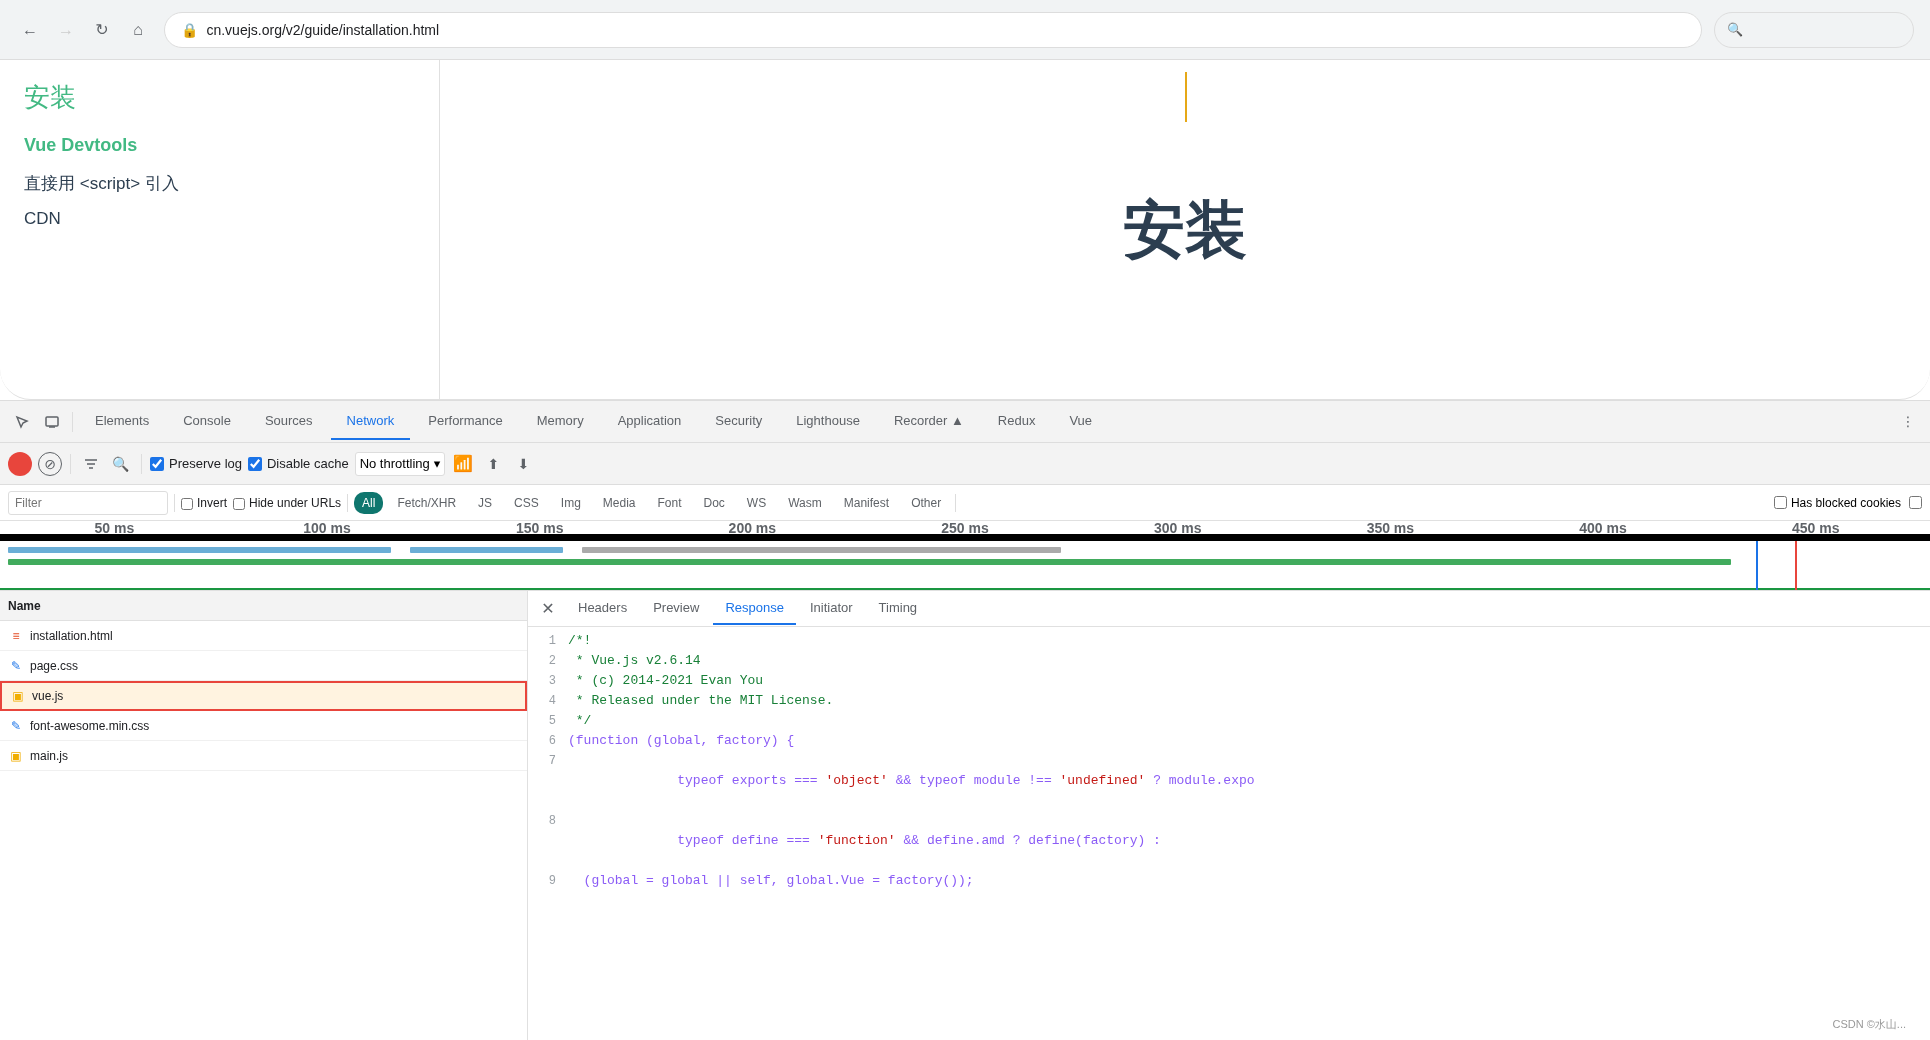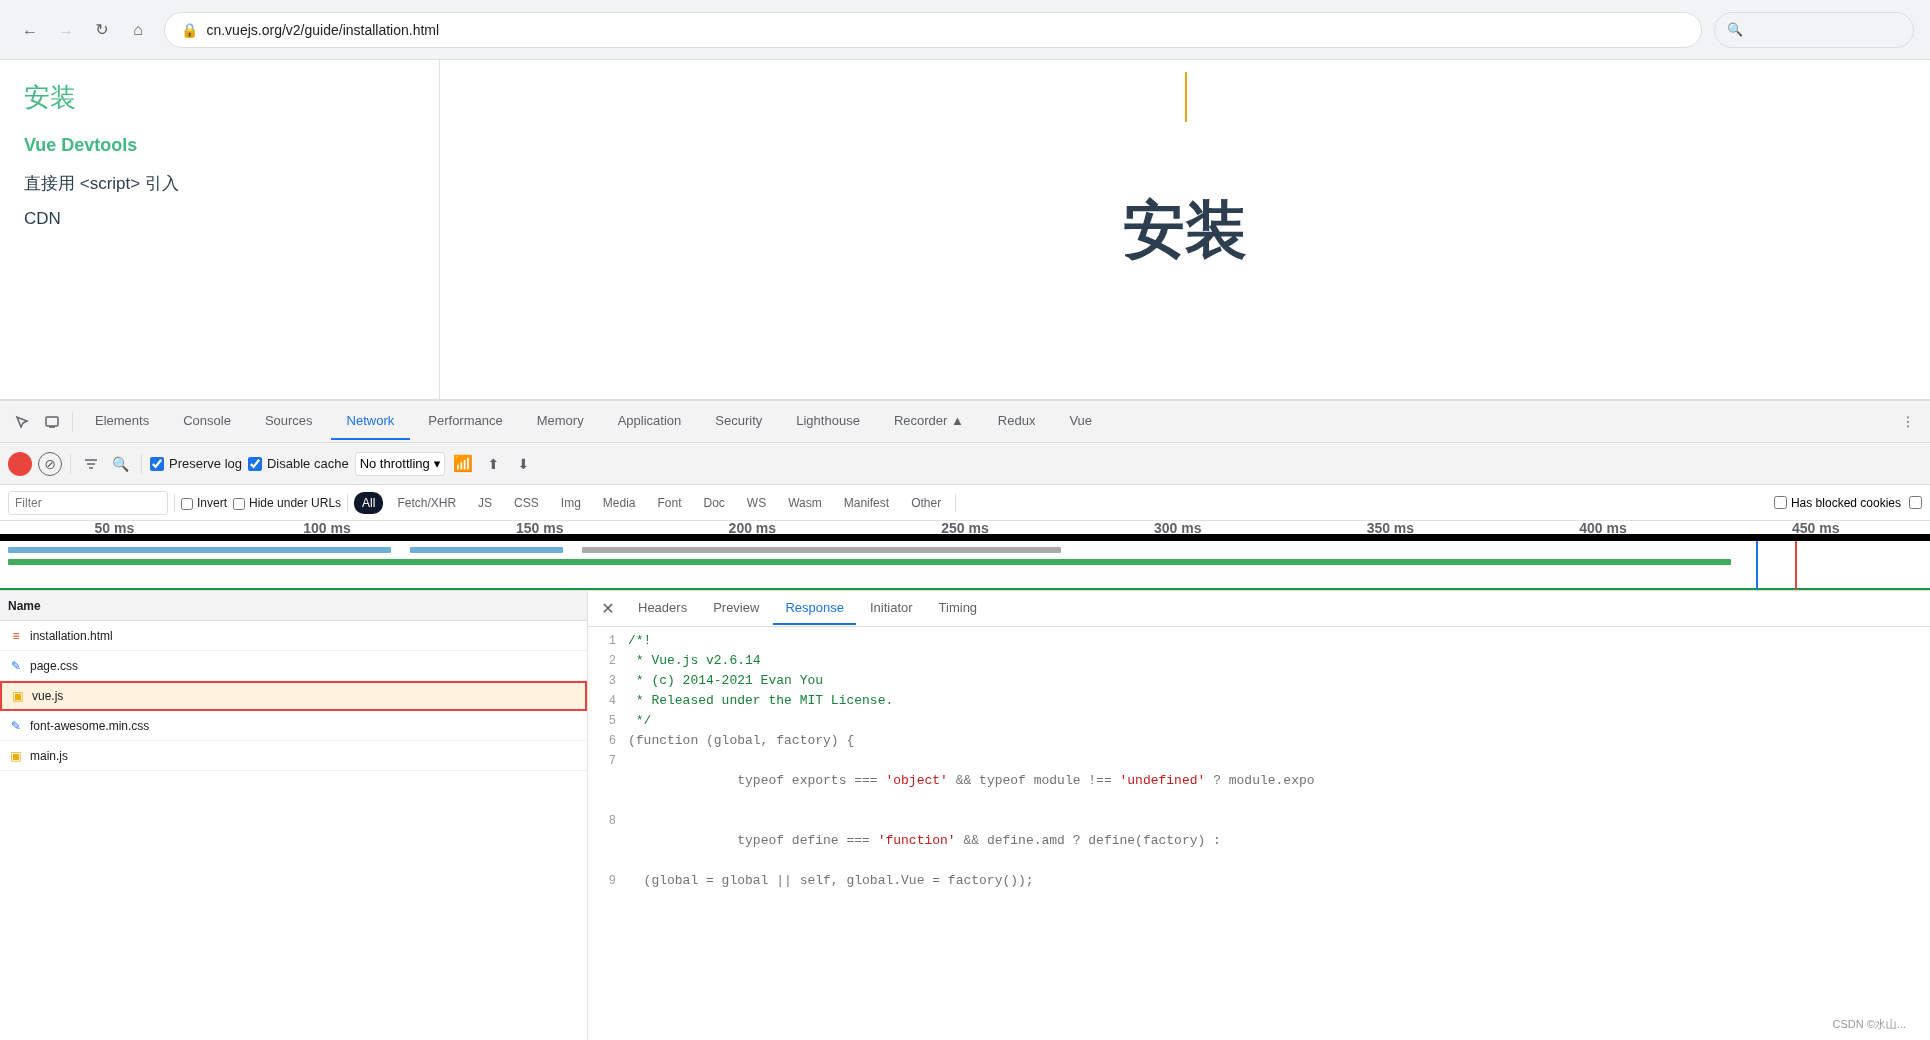--- a/index.html
+++ b/index.html
@@ -46,20 +46,21 @@
       padding: 0 12px;
       background: #f1f3f4;
     }
 
     
     .page-area {
       display: flex;
       height: 340px;
       background: #fff;
       border-bottom: 1px solid #e0e0e0;
+      border-radius: 31px;
     }
     .sidebar {
       width: 440px;
       padding: 20px 24px;
       border-right: 1px solid #e0e0e0;
       flex-shrink: 0;
     }
     .sidebar-title {
       font-size: 26px;
       color: #42b983;
@@ -209,21 +210,21 @@
     }
     .filter-checkbox {
       display: flex; align-items: flex-end; gap: 4px; font-size: 12px; color: #202124;
     }
     .filter-checkbox input { width: 12px; height: 12px; }
     .filter-type-btn {
       padding: 2px 8px; height: 22px; border: none; background: transparent;
       font-size: 12px; cursor: pointer; color: #5f6368; border-radius: 3px;
     }
     .filter-type-btn.active {
-      background: #0f172a; color: #fff; border-radius: 10px;
+      background: #0f766e; color: #fff; border-radius: 10px;
     }
     .filter-separator { width: 1px; height: 18px; background: #ddd; }
     .filter-blocked {
       display: flex; align-items: center; gap: 4px; font-size: 12px;
       margin-left: auto;
     }
 
     
     .timeline-area {
       height: 70px;
@@ -288,21 +289,21 @@
     
     .main-split {
       display: flex;
       flex: 1;
       overflow: hidden;
       height: calc(640px - 42px - 42px - 36px - 70px);
     }
 
     
     .file-list-pane {
-      width: 588px;
+      width: 528px;
       flex-shrink: 0;
       border-right: 1px solid #e0e0e0;
       overflow-y: auto;
     }
     .file-list-header {
       height: 30px;
       background: #f3f3f3;
       display: flex;
       align-items: center;
       padding: 0 8px;
@@ -385,21 +386,21 @@
       flex-shrink: 0;
       text-align: right;
       padding-right: 12px;
       color: #9aa0a6;
       font-size: 12px;
       user-select: none;
     }
     .line-content { flex: 1; padding-right: 16px; white-space: pre; color: #202124; }
     .c-comment { color: #188038; }
     .c-string { color: #c41a16; }
-    .c-default { color: #737373; }
+    .c-default { color: #8b5cf6; }
 
     
     .wf-blue { background: #6baed6; }
     .wf-green { background: #41ab5d; }
     .wf-gray { background: #aaa; }
 
     
     .csdn-watermark {
       position: fixed;
       bottom: 8px;

